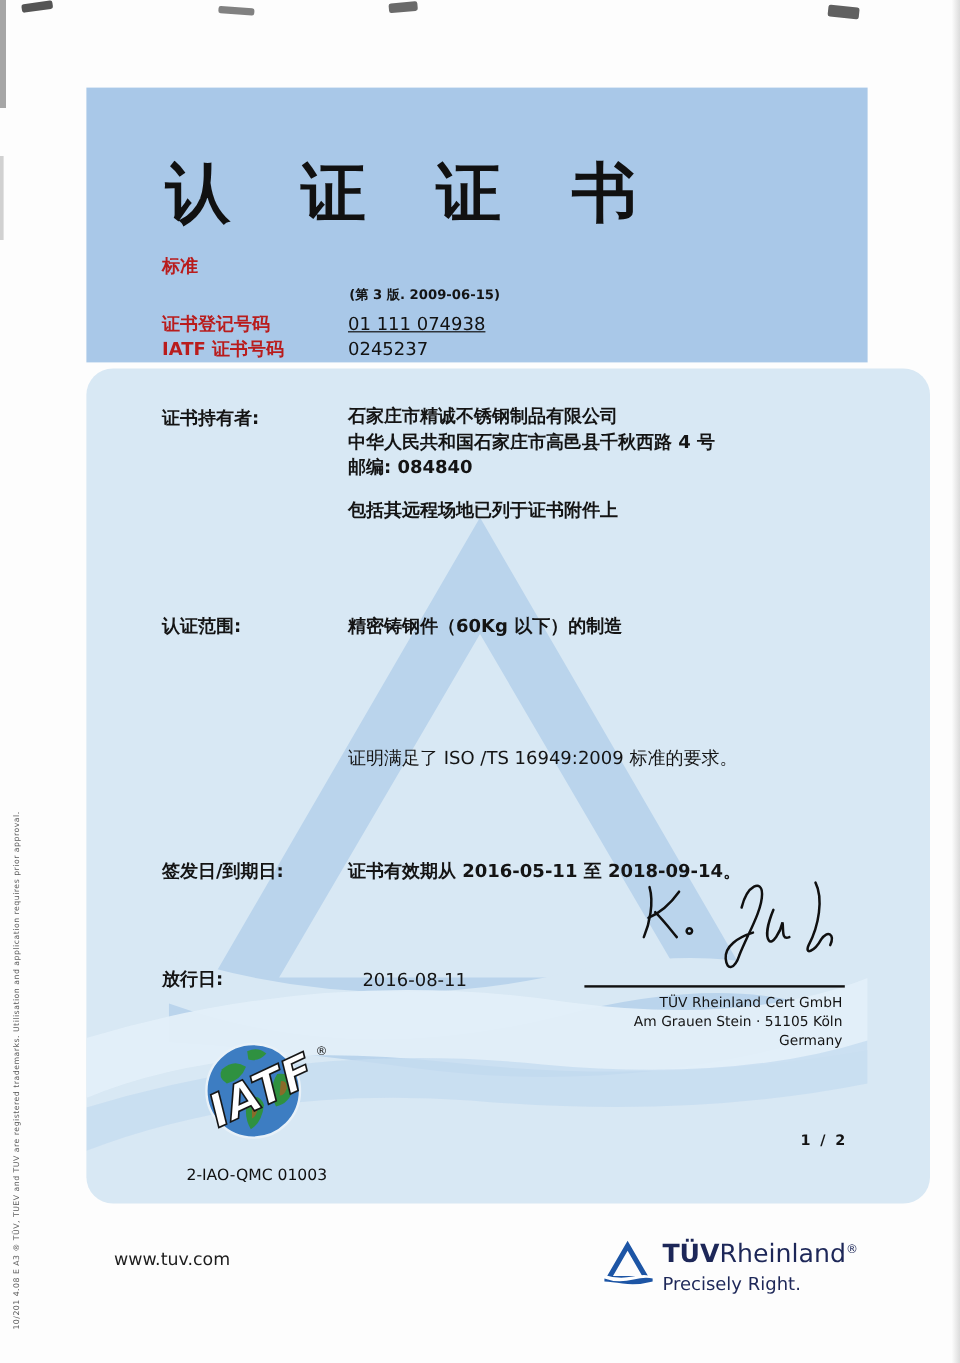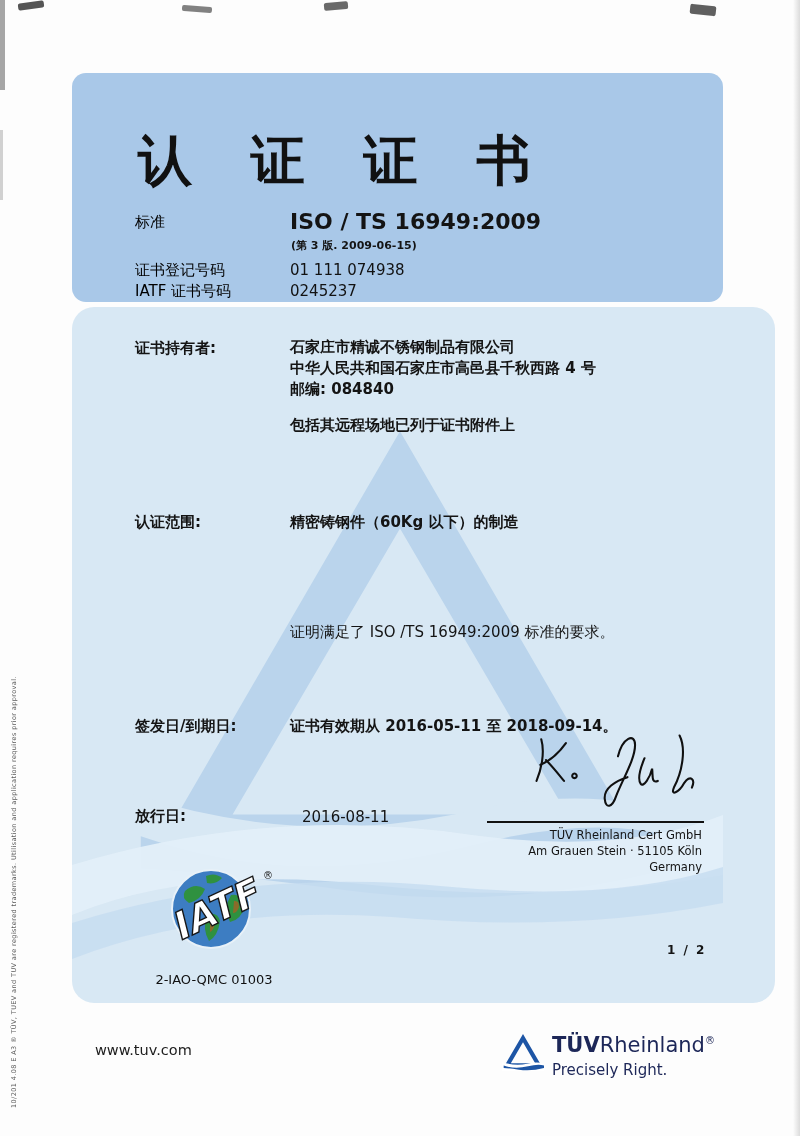--- a/index.html
+++ b/index.html
@@ -12,24 +12,24 @@
   .edge-streak { position:absolute; background:rgba(60,60,60,.45); }
   .right-shade { position:absolute; right:0; top:0; width:7px; height:1136px;
     background:linear-gradient(90deg, rgba(0,0,0,0) 0%, rgba(120,120,120,.25) 100%); }
 
   
   .side-text { position:absolute; left:10px; top:1108px; width:560px;
     transform:rotate(-90deg); transform-origin:0 0;
     font-size:6.5px; color:#5a5a5a; letter-spacing:.4px; white-space:nowrap; }
 
   
-  .band { position:absolute; left:72px; top:73px; width:651px; height:229px; background:#a9c8e8;border-radius:14px; }
+  .band { position:absolute; left:72px; top:73px; width:651px; height:229px; background:#a9c8e8; }
   .cert-title { position:absolute; left:66px; top:52px; font-size:54px; font-weight:bold;
     letter-spacing:20px; color:#111; }
-  .row-label { position:absolute; font-size:15px; font-weight:normal; color:#000000; }
+  .row-label { position:absolute; font-size:15px; font-weight:bold; color:#b91c1c; }
   .row-value { position:absolute; font-size:15px; color:#121212; }
   .std-value { position:absolute; left:218px; top:136px; font-size:22px; font-weight:bold; }
   .std-edition { position:absolute; left:219px; top:165px; font-size:11px; font-weight:bold; }
 
   
   .cert-body { position:absolute; left:72px; top:307px; width:703px; height:696px;
     background:#d8e8f4; overflow:hidden;border-radius:22px; }
   .wm { position:absolute; left:58px; top:108px; z-index:0; }
   .waves { position:absolute; left:0; top:408px; z-index:0; }
   .b-label { position:absolute; font-size:15px; font-weight:bold; z-index:2; }
@@ -65,25 +65,24 @@
   <div class="edge-streak" style="left:0;top:0;width:5px;height:90px;"></div>
   <div class="edge-streak" style="left:0;top:130px;width:3px;height:70px;opacity:.5;"></div>
   <div class="right-shade"></div>
 
   <div class="side-text">10/201 4.08 E A3    ®    TÜV, TUEV and TUV are registered trademarks. Utilisation and application requires prior approval.</div>
 
   <div class="band">
     <div class="cert-title">认 证 证 书</div>
 
     <div class="row-label" style="left:63px;top:140px;">标准</div>
-    <div class="std-value">ISO / TS 16949:2009</div>
     <div class="std-edition">(第 3 版. 2009-06-15)</div>
 
     <div class="row-label" style="left:63px;top:188px;">证书登记号码</div>
-    <div class="row-value" style="left:218px;top:188px;">01 111 074938</div>
+    <div class="row-value" style="left:218px;top:188px;text-decoration:underline;">01 111 074938</div>
 
     <div class="row-label" style="left:63px;top:209px;">IATF 证书号码</div>
     <div class="row-value" style="left:218px;top:209px;">0245237</div>
   </div>
 
   <div class="cert-body">
 
     <svg class="wm" width="540" height="486" viewBox="0 0 100 90">
       <path d="M50 3 L97 84 L3 84 Z M50 21 L81 74 L19 74 Z" fill="#bad4ec" fill-rule="evenodd"></path>
       <path d="M0 70 Q 30 80 60 74 Q 85 68 100 74 L100 90 L0 90 Z" fill="#d8e8f4"></path>

